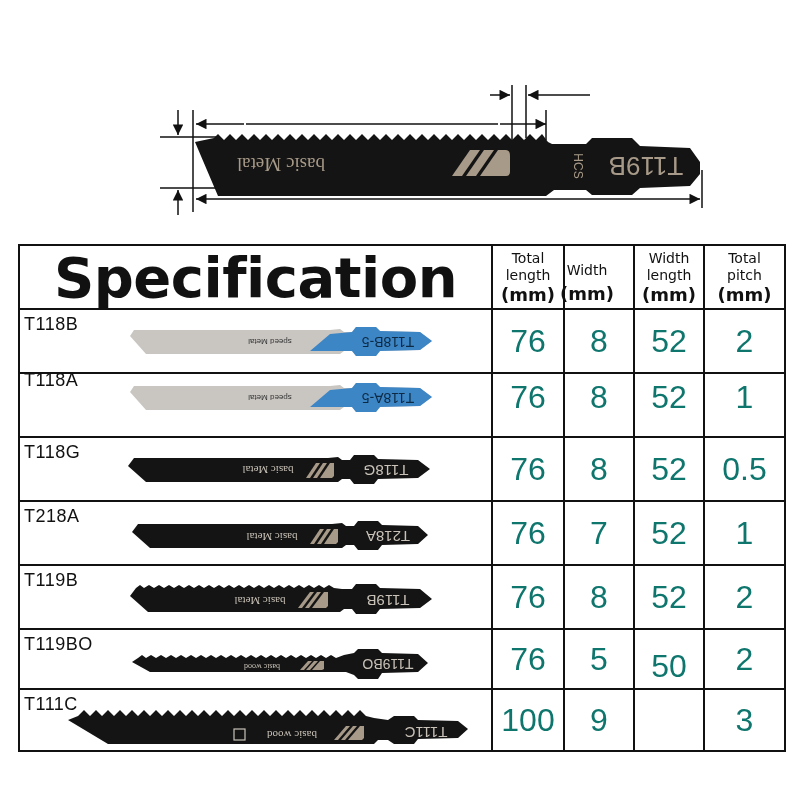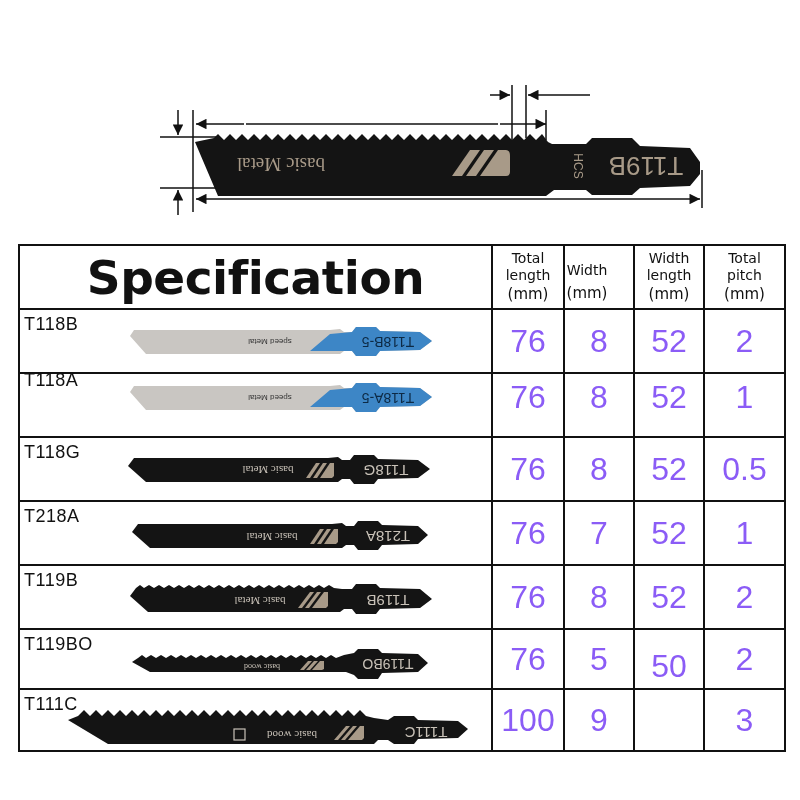--- a/index.html
+++ b/index.html
@@ -5,31 +5,31 @@
   html, body { margin: 0; padding: 0; background: #ffffff; }
   body { width: 800px; height: 800px; position: relative; overflow: hidden;
          font-family: "Liberation Sans", sans-serif; color: #111; }
   .diagram { position: absolute; left: 0; top: 0; width: 800px; height: 240px; }
   .spec-table { position: absolute; left: 18px; top: 244px; width: 768px; height: 508px;
                 border: 2px solid #111; box-sizing: border-box; }
   .vline { position: absolute; top: 0; bottom: 0; width: 2px; background: #111; }
   .hline { position: absolute; height: 2px; background: #111; }
   .title-cell { position: absolute; left: 0; top: 0; width: 471px; height: 62px;
                 display: flex; align-items: center; justify-content: center; }
-  .title-text { font-family: "DejaVu Sans", sans-serif; font-weight: bold; font-size: 47px;
+  .title-text { font-family: "DejaVu Sans", sans-serif; font-weight: bold; font-size: 56px;
                 letter-spacing: -0.5px; color: #111; }
   .hdr { position: absolute; top: 0; height: 62px; display: flex; flex-direction: column;
          align-items: center; justify-content: center; font-family: "DejaVu Sans", sans-serif;
          font-size: 14px; line-height: 17px; text-align: center; color: #111; }
-  .hdr .unit { font-size: 15px; line-height: 21px; }
+  .hdr .unit { font-size: 18px; line-height: 21px; font-weight: bold; }
   .row { position: absolute; left: 0; width: 764px; }
   .model { position: absolute; left: 4px; top: 4px; font-size: 18px; letter-spacing: 0.5px; color: #111; }
   .blade { position: absolute; }
   .val { position: absolute; display: flex; align-items: center; justify-content: center;
-         font-size: 32px; color: #8b5cf6; }
+         font-size: 32px; color: #0f766e; }
 </style>
 </head>
 <body>
 
 <svg class="diagram" viewBox="0 0 800 240" width="800" height="240">
   <defs>
     <marker id="ah" viewBox="0 0 10 10" refX="10" refY="5" markerWidth="9" markerHeight="7" orient="auto-start-reverse">
       <path d="M0,0 L10,5 L0,10 z" fill="#111"></path>
     </marker>
   </defs>

